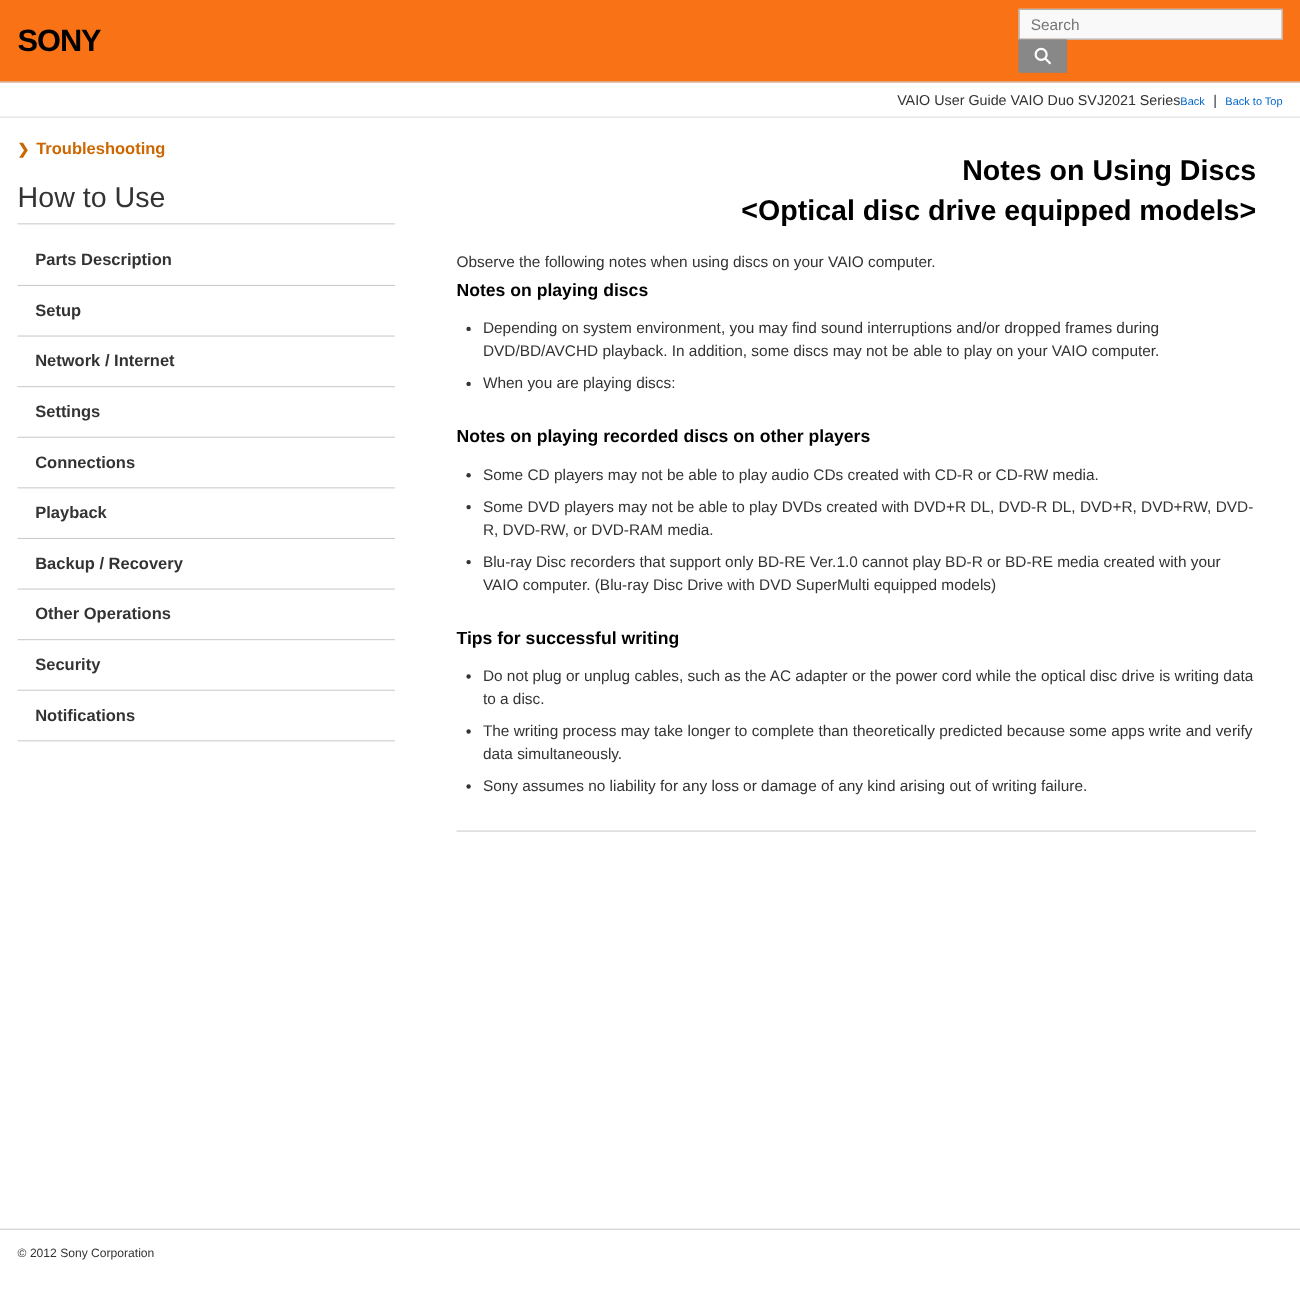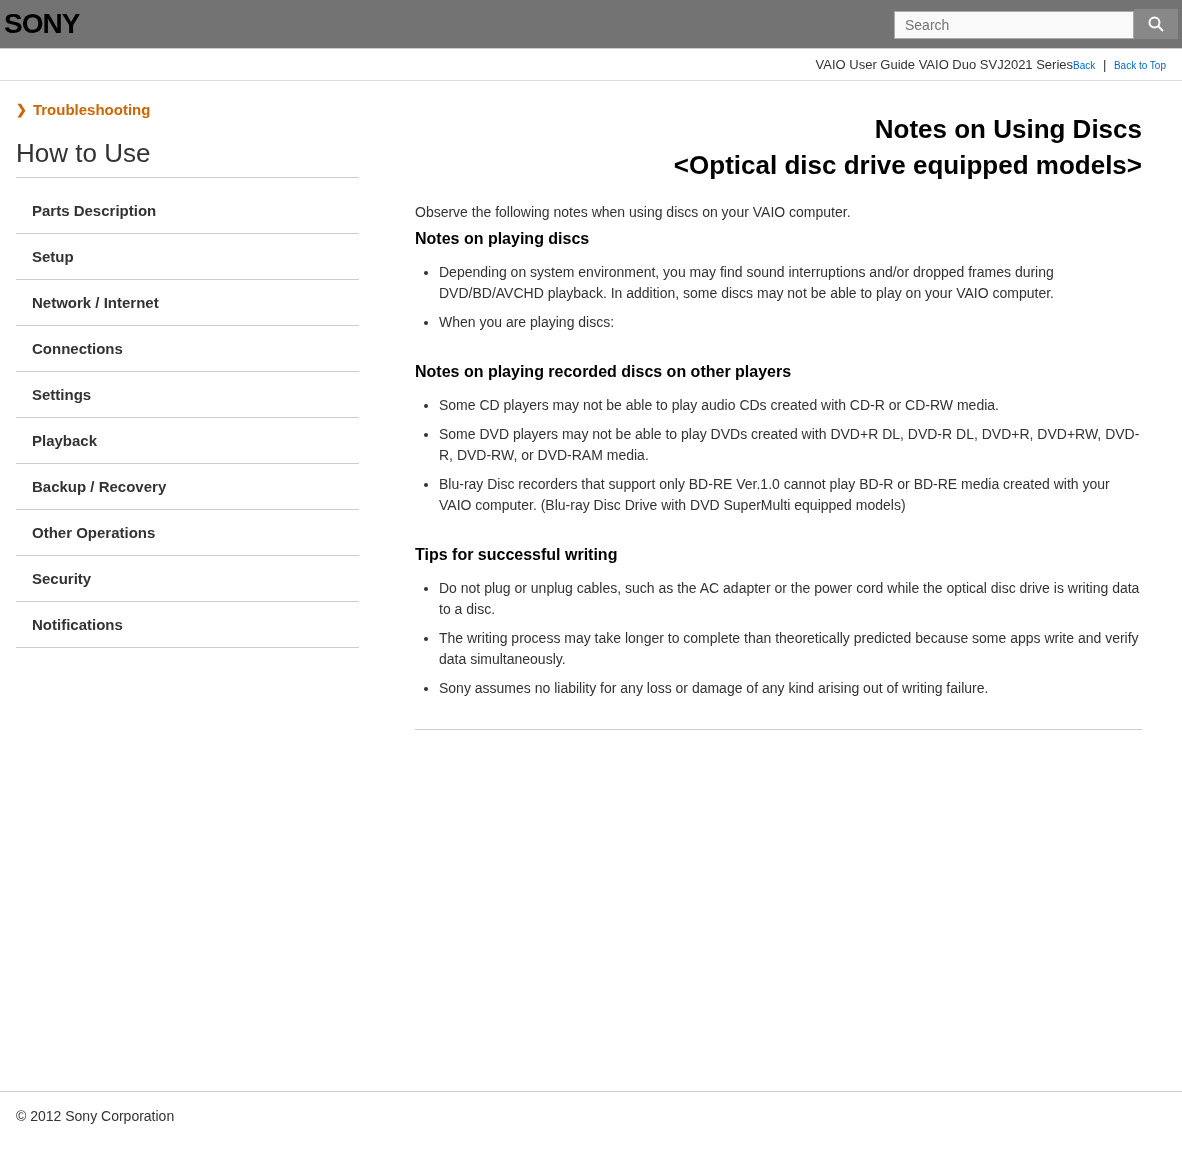--- a/index.html
+++ b/index.html
@@ -9,34 +9,35 @@
       color: #333;
       background: #fff;
       width: 1182px;
     }
 
     
     #header {
       display: flex;
       align-items: center;
       justify-content: space-between;
-      padding: 8px 4px;
+      padding: 8px 16px;
       border-bottom: 1px solid #ccc;
-      background: #737373;
+      background: #f97316;
     }
     #logo {
       font-size: 28px;
       font-weight: bold;
       color: #000;
       letter-spacing: -1px;
     }
     #search-area {
       display: flex;
-      align-items: flex-end;
+      align-items: flex-start;
       gap: 0;
+      flex-direction: column;
     }
     #search-input {
       width: 240px;
       padding: 5px 10px;
       border: 1px solid #aaa;
       font-size: 14px;
       outline: none;
       background: #f9f9f9;
     }
     #search-button {
@@ -153,21 +154,21 @@
     }
     .divider {
       border: none;
       border-top: 1px solid #ccc;
       margin: 20px 0;
     }
 
     
     #footer {
       padding: 16px;
-      font-size: 14px;
+      font-size: 11px;
       color: #333;
       border-top: 1px solid #ccc;
       margin-top: 10px;
     }
   </style>
 </head>
 <body>
 
 <div id="header">
   <div id="logo">SONY</div>
@@ -193,22 +194,22 @@
 
 <div id="main-layout">
 
   <div id="sidebar">
     <div id="troubleshooting-link">Troubleshooting</div>
     <h2 id="how-to-use-heading">How to Use</h2>
     <nav>
       <a class="nav-item" href="#">Parts Description</a>
       <a class="nav-item" href="#">Setup</a>
       <a class="nav-item" href="#">Network / Internet</a>
+      <a class="nav-item" href="#">Settings</a>
       <a class="nav-item" href="#">Connections</a>
-      <a class="nav-item" href="#">Settings</a>
       <a class="nav-item" href="#">Playback</a>
       <a class="nav-item" href="#">Backup / Recovery</a>
       <a class="nav-item" href="#">Other Operations</a>
       <a class="nav-item" href="#">Security</a>
       <a class="nav-item" href="#">Notifications</a>
     </nav>
   </div>
 
   <div id="content">
 

